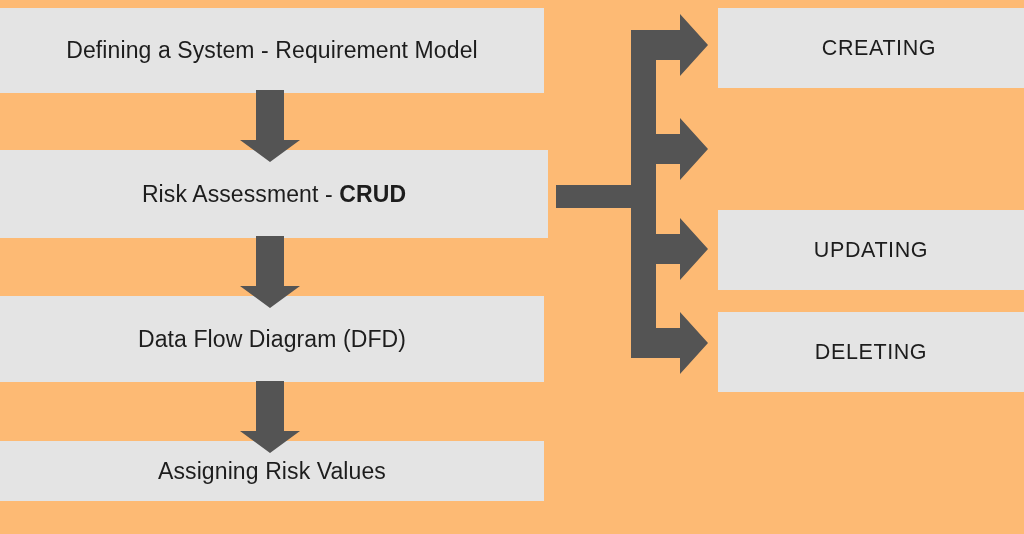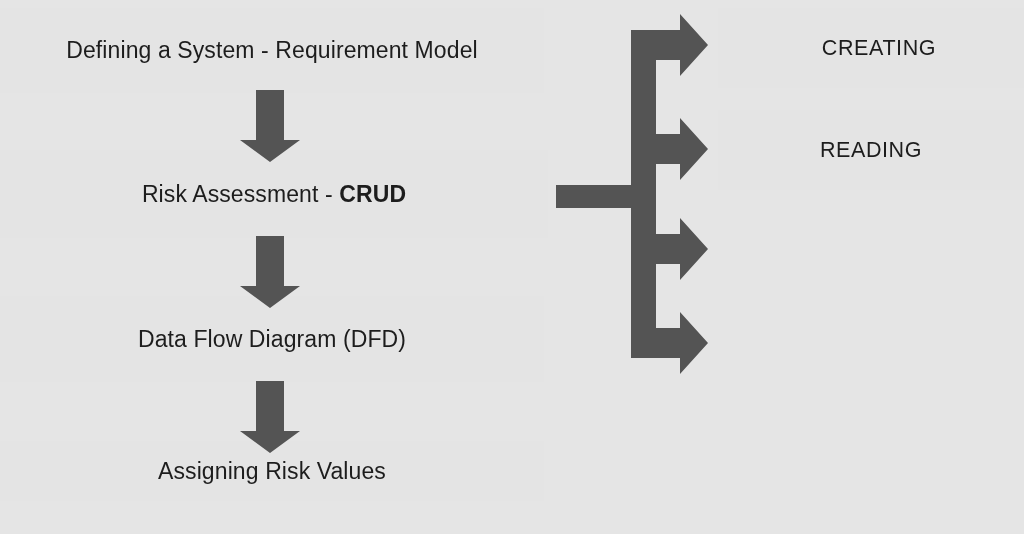--- a/index.html
+++ b/index.html
@@ -7,21 +7,21 @@
     padding: 0;
     background: #ffffff;
   }
   body {
     font-family: "Liberation Sans", sans-serif;
   }
   #canvas {
     position: relative;
     width: 1024px;
     height: 534px;
-    background: #e5e5e5;
+    background: #fdba74;
     overflow: hidden;
   }
   .box {
     position: absolute;
     background: #e4e4e4;
     display: flex;
     align-items: center;
     justify-content: center;
     box-sizing: border-box;
   }
@@ -73,25 +73,28 @@
   </div>
 
   <div class="box" style="left:0px; top:441px; width:544px; height:60px;">
     <span class="box-label">Assigning Risk Values</span>
   </div>
 
   <div class="box" style="left:718px; top:8px; width:306px; height:80px;padding-left:16px;">
     <span class="right-label">CREATING</span>
   </div>
 
-  <div class="box" style="left:718px; top:110px; width:306px; height:80px;">
-    <span class="right-label">READING</span>
+
+  <div class="box" style="left:718px; top:210px; width:306px; height:80px;">
+    <span class="right-label">UPDATING</span>
   </div>
 
-
+  <div class="box" style="left:718px; top:312px; width:306px; height:80px;">
+    <span class="right-label">DELETING</span>
+  </div>
 
   <svg class="arrow-layer" viewBox="0 0 1024 534" width="1024" height="534">
 
     <g>
       <path fill="#545454" d="M 256 90 L 284 90 L 284 140 L 300 140 L 270 162 L 240 140 L 256 140 Z"></path>
     </g>
 
     <g>
       <path fill="#545454" d="M 256 236 L 284 236 L 284 286 L 300 286 L 270 308 L 240 286 L 256 286 Z"></path>
     </g>

